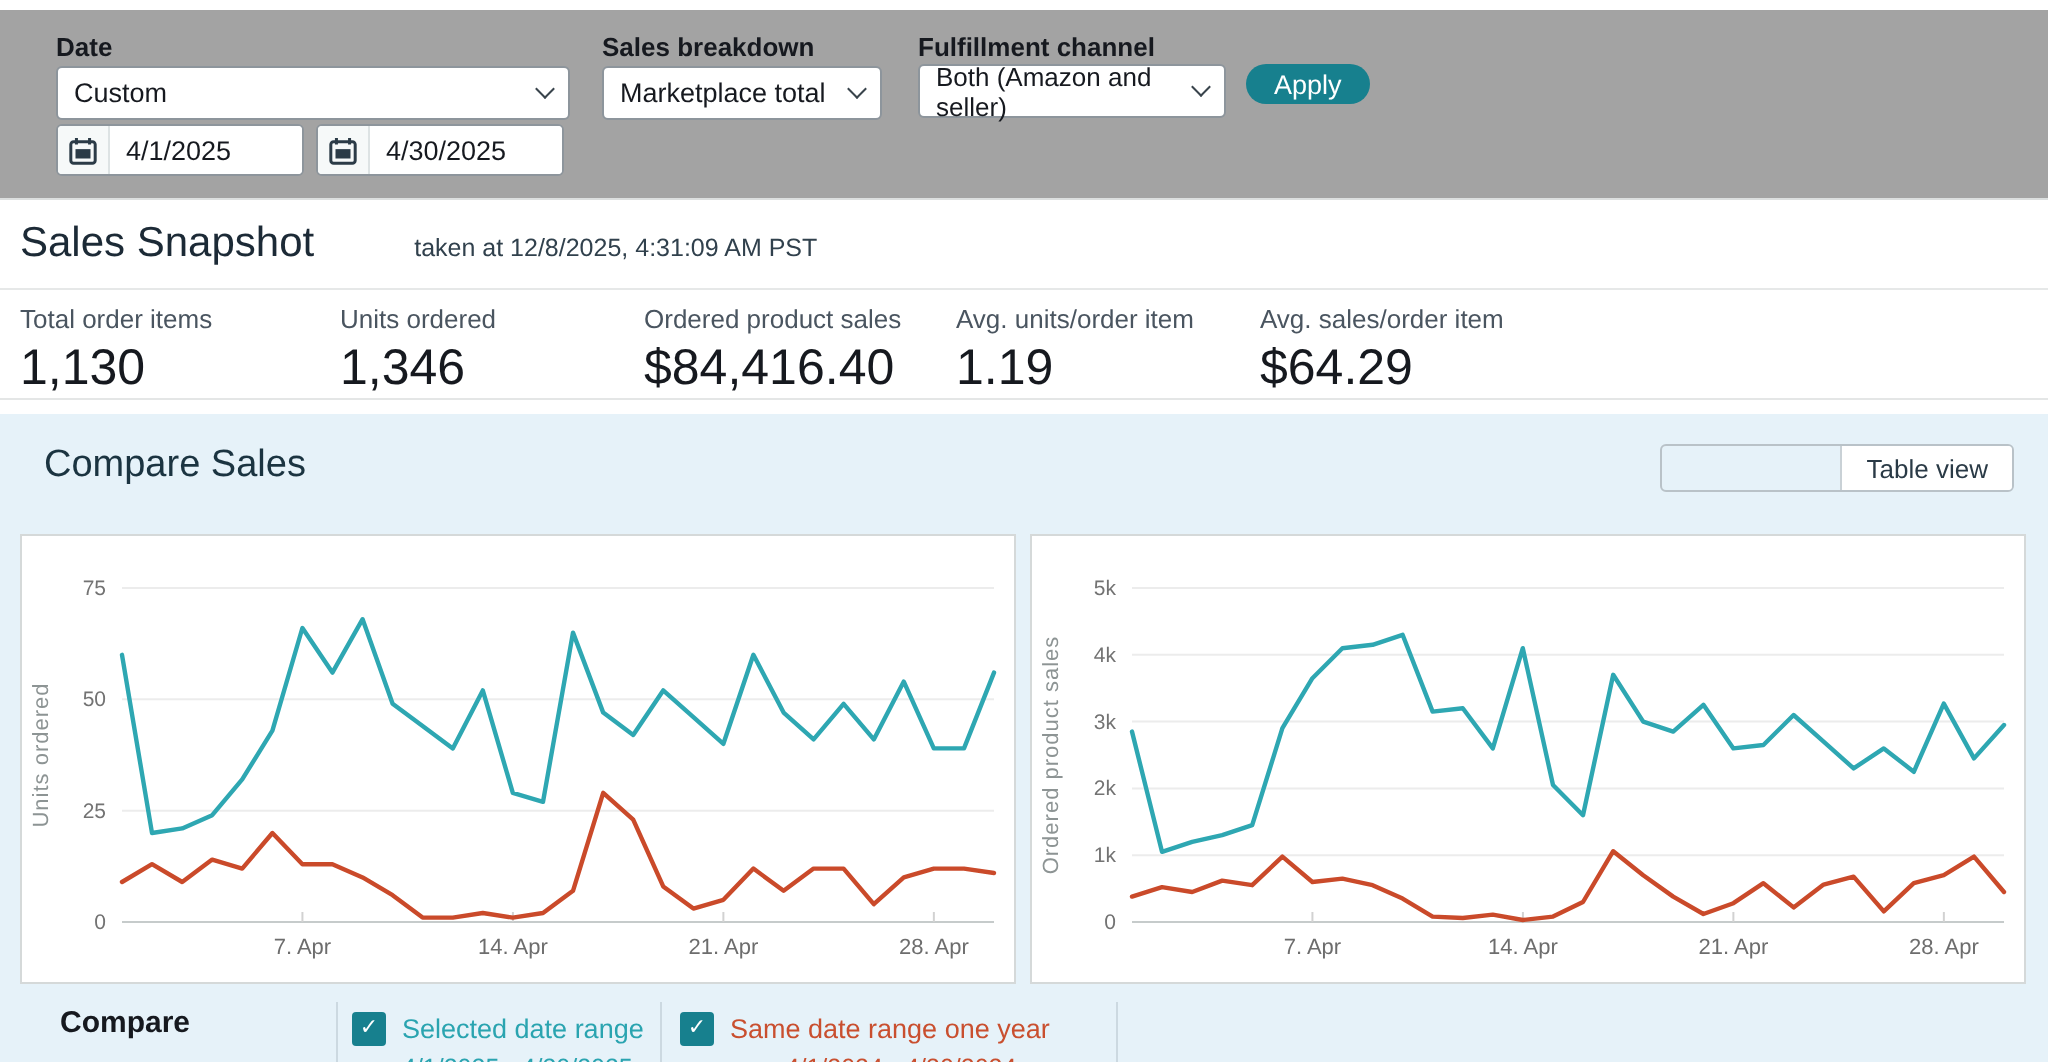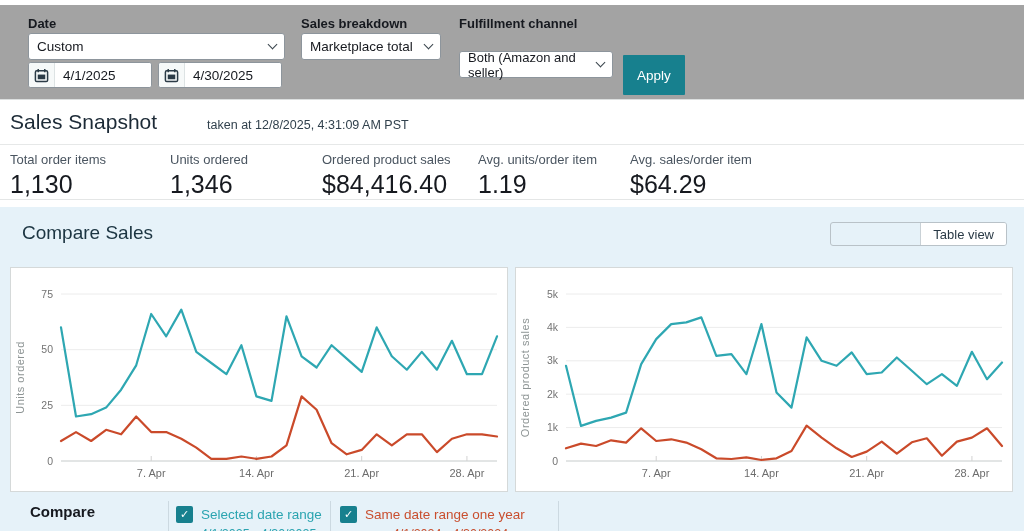--- a/index.html
+++ b/index.html
@@ -15,23 +15,23 @@
     border-radius:3px; display:flex; align-items:center; justify-content:space-between;
     padding:0 8px; font-size:13.5px; cursor:pointer; }
   .chev { width:7px; height:7px; border-right:1.8px solid #39444c; border-bottom:1.8px solid #39444c;
     transform:rotate(45deg); margin-top:-4px; flex:0 0 auto; margin-left:8px; }
   .date-input { position:absolute; height:26px; display:flex; background:#fff;
     border:1px solid #8d959c; border-radius:3px; overflow:hidden; }
   .cal-cell { width:26px; background:#f6f9f9; border-right:1px solid #dde3e4;
     display:flex; align-items:center; justify-content:center; }
   .date-input input { border:none; outline:none; flex:1; min-width:0; font-size:13.5px;
     padding:0 8px; font-family:"Liberation Sans", sans-serif; color:#16191f; }
-  .apply-btn { position:absolute; left:623px; top:27px; height:40px; padding:0 14px;
+  .apply-btn { position:absolute; left:623px; top:27px; height:20px; padding:0 14px;
     background:var(--accent,#17808e); color:#fff; font-size:13.5px; border:none;
-    border-radius:1px; cursor:pointer; font-family:"Liberation Sans", sans-serif;margin-top:23px; }
+    border-radius:12px; cursor:pointer; font-family:"Liberation Sans", sans-serif; }
 
   
   .snapshot { position:absolute; top:100px; left:0; width:1024px; height:107px; background:#fff; }
   .snap-head { position:absolute; left:10px; top:10px; display:flex; align-items:baseline;gap:34px; }
   .snap-title { font-size:21px; color:#1c2a36; }
   .snap-taken { font-size:12.5px; color:#31414d; margin-left:16px; }
   .snap-div { position:absolute; left:0; top:44px; width:1024px; border-top:1px solid #e6e8e8; }
   .stats { position:absolute; left:10px; top:52px; display:flex; }
   .stat { }
   .stat:nth-child(1){width:160px} .stat:nth-child(2){width:152px}
@@ -94,21 +94,21 @@
     <input value="4/30/2025" style="">
   </div>
 
   <div class="f-label" style="left:301px; top:11px;">Sales breakdown</div>
   <div class="select" style="left:301px; top:28px; width:140px;">
     <span>Marketplace total</span>
     <span class="chev"></span>
   </div>
 
   <div class="f-label" style="left:459px; top:11px;">Fulfillment channel</div>
-  <div class="select" style="left:459px; top:46px; width:154px; font-size:13px;">
+  <div class="select" style="left:459px; top:27px; width:154px; font-size:13px;">
     <span>Both (Amazon and seller)</span>
     <span class="chev"></span>
   </div>
 
   <button class="apply-btn">Apply</button>
 </div>
 
 <div class="snapshot">
   <div class="snap-head">
     <span class="snap-title">Sales Snapshot</span>

